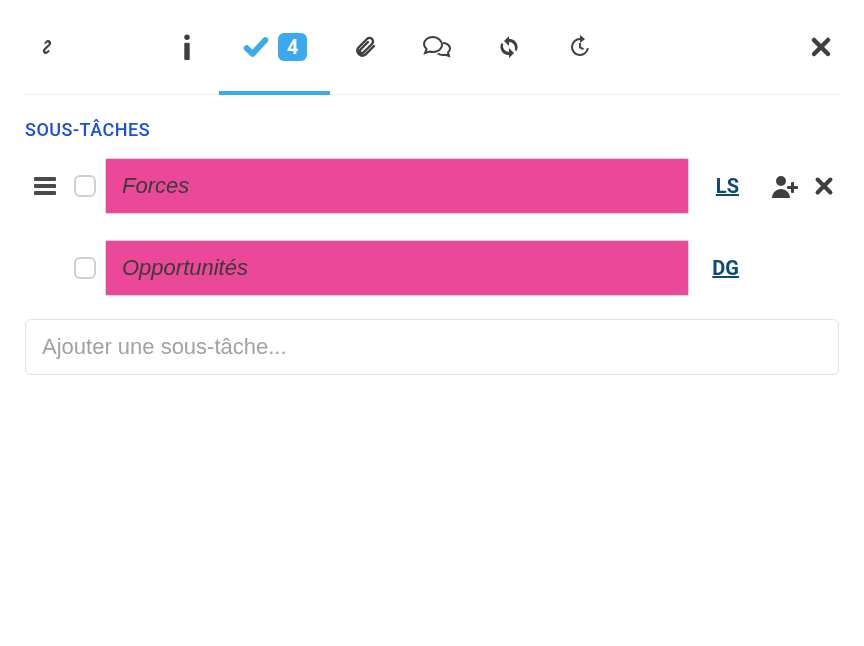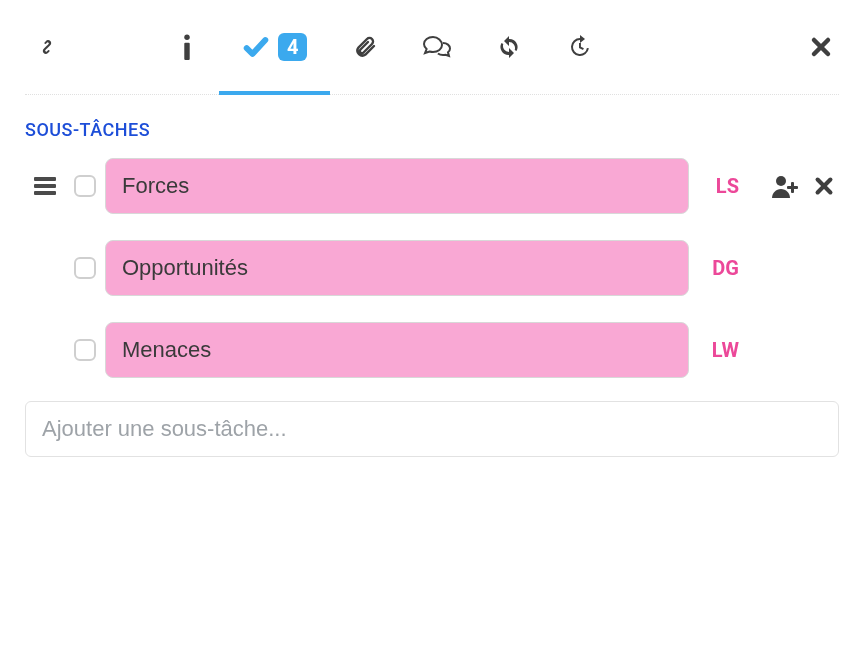--- a/index.html
+++ b/index.html
@@ -117,34 +117,36 @@
   .checkbox {
     width: 22px;
     height: 22px;
     border: 2px solid #cfcfcf;
     border-radius: 6px;
     background: #fff;
     cursor: pointer;
   }
   .subtask-input {
     border: 1px solid #d8d8d8;
-    border-radius: 8px;
+    border-radius: 2px;
     padding: 14px 16px;
     font-size: 22px;
     color: #3a3a3a;
-    background: #f9a8d4;
+    background: #ec4899;
     width: 100%;
     outline: none;
+    font-style: italic;
   }
   .assignee {
-    color: #ec4899;
+    color: #0c4a6e;
     font-weight: 700;
     font-size: 20px;
     text-align: right;
     padding-right: 10px;
+    text-decoration: underline;
   }
   .row-actions {
     display: flex;
     align-items: center;
     justify-content: flex-end;
     gap: 14px;
     padding-right: 4px;
   }
   .add-row {
     margin-top: 23px;
@@ -291,29 +293,20 @@
     <div class="subtask-row no-drag">
       <div class="empty-cell"></div>
       <div class="checkbox-cell">
         <div class="checkbox"></div>
       </div>
       <input class="subtask-input" type="text" value="Opportunités" style="">
       <div class="assignee">DG</div>
       <div class="empty-cell"></div>
     </div>
 
-    <div class="subtask-row no-drag">
-      <div class="empty-cell"></div>
-      <div class="checkbox-cell">
-        <div class="checkbox"></div>
-      </div>
-      <input class="subtask-input" type="text" value="Menaces" style="">
-      <div class="assignee">LW</div>
-      <div class="empty-cell"></div>
-    </div>
 
   </div>
 
   <div class="add-row">
     <input class="add-input" type="text" placeholder="Ajouter une sous-tâche..." style="">
   </div>
 
 </div>
 
 </body></html>

